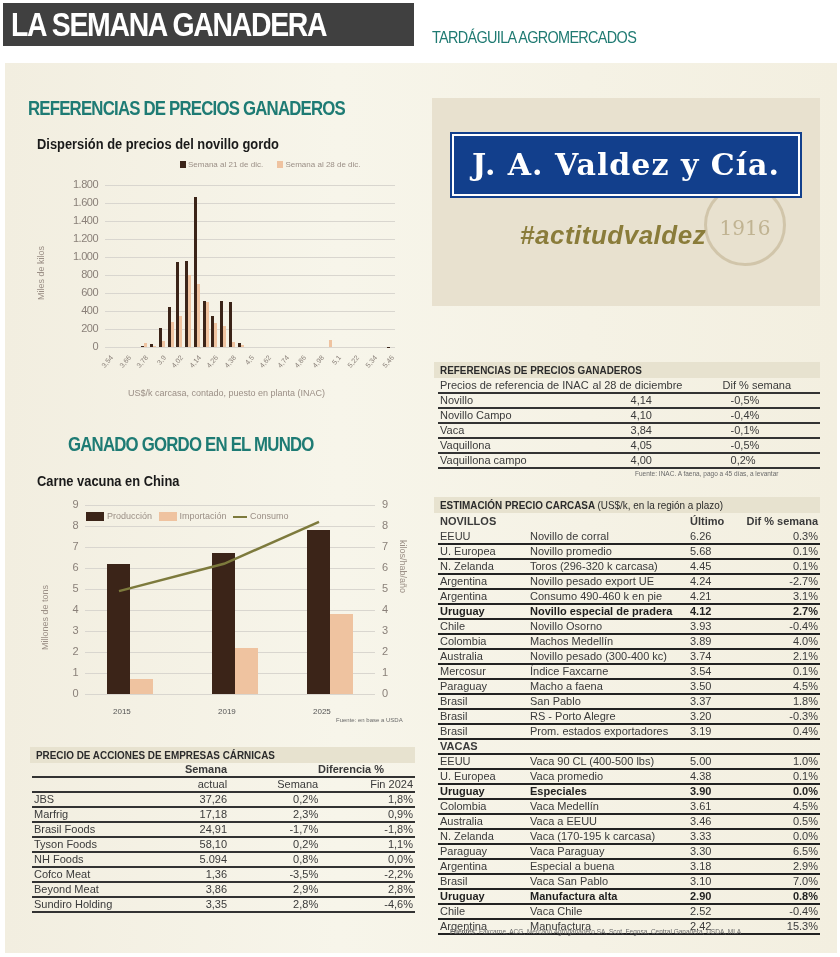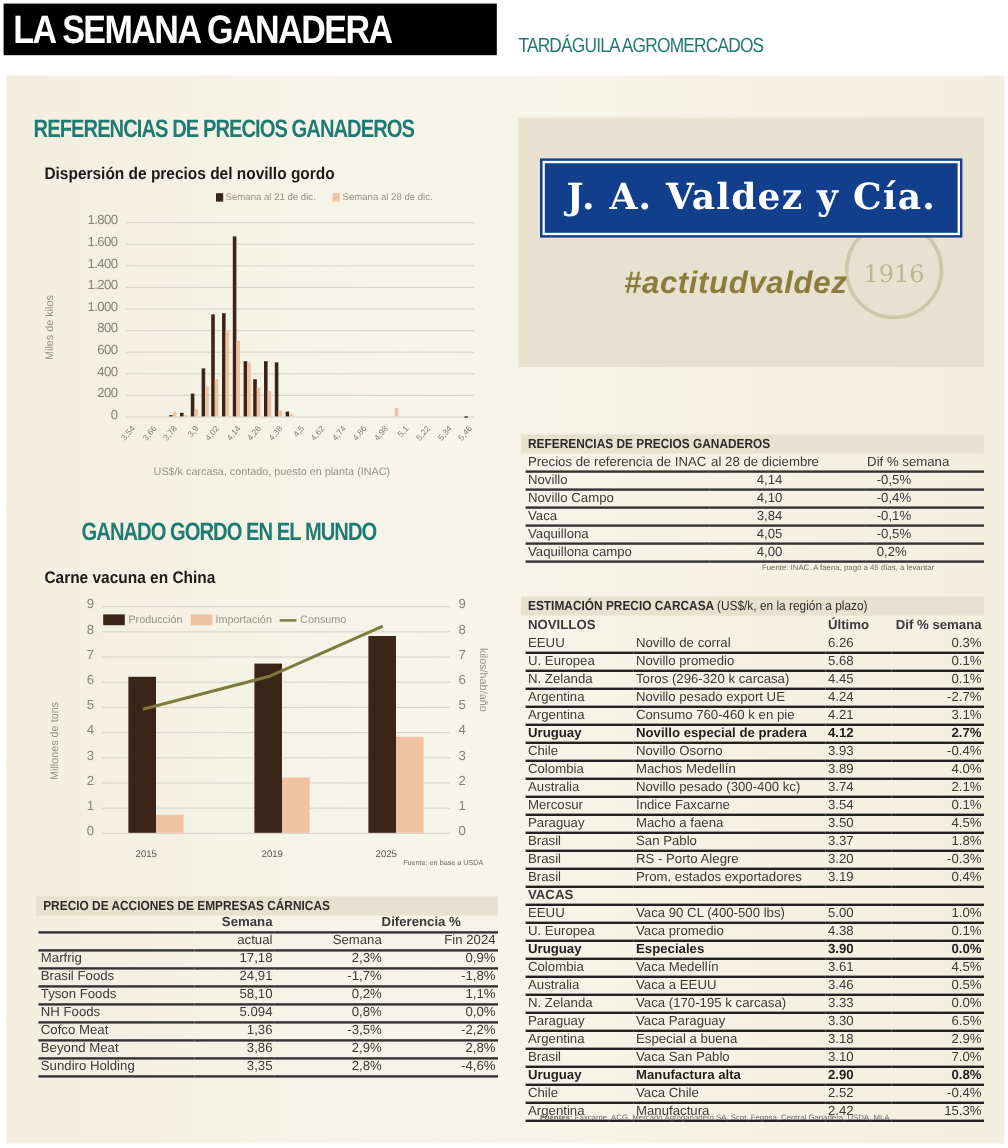--- a/index.html
+++ b/index.html
@@ -1,17 +1,17 @@
 <!DOCTYPE html>
 <html><head>
 <meta charset="utf-8">
 <style>
   * { box-sizing: border-box; margin: 0; padding: 0; }
   body { width: 840px; height: 957px; background: #ffffff; font-family: "Liberation Sans", sans-serif; position: relative; overflow: hidden; color: #2a2a2a; }
-  .masthead { position: absolute; left: 3px; top: 3px; width: 411px; height: 43px; background: #000000; color: #fff; font-family: "Liberation Sans", sans-serif; font-weight: bold; font-size: 33px; letter-spacing: -1.5px; line-height: 43px; padding-left: 8px; transform-origin: left; }
+  .masthead { position: absolute; left: 3px; top: 3px; width: 411px; height: 43px; background: #404040; color: #fff; font-family: "Liberation Sans", sans-serif; font-weight: bold; font-size: 33px; letter-spacing: -1.5px; line-height: 43px; padding-left: 8px; transform-origin: left; }
   .masthead span { display:inline-block; transform: scaleX(0.86); transform-origin: left; white-space: nowrap; }
   .publisher { position: absolute; left: 432px; top: 28px; color: #1f7a72; font-size: 17px; letter-spacing: -0.8px; }
   .publisher span { display:inline-block; transform: scaleX(0.85); transform-origin:left; white-space:nowrap; }
   .panel { position: absolute; left: 5px; top: 63px; width: 832px; height: 890px; background: linear-gradient(90deg, #f2eee0 0%, #f7f5ea 40%, #f3efe0 100%); }
   .sec-title { position: absolute; color: #1e7b74; font-weight: bold; font-size: 21px; letter-spacing: -1px; white-space: nowrap; }
   .sec-title span { display:inline-block; transform: scaleX(0.8); transform-origin:left; }
   .chart-title { position: absolute; font-weight: bold; font-size: 14px; color: #1a1a1a; white-space: nowrap; }
   .chart-title span { display:inline-block; transform: scaleX(0.92); transform-origin:left; }
   
   .hist { position: absolute; left: 105px; top: 185px; width: 290px; height: 162px; }
@@ -198,20 +198,26 @@
   </tr>
   <tr>
     <td></td>
     <td class="num">actual</td>
     <td class="num">Semana</td>
     <td class="num">Fin 2024</td>
   </tr>
   </tbody>
     <tbody id="stocks-body">
       <tr>
+        <td style="width: 130px;">JBS</td>
+        <td class="num">37,26</td>
+        <td class="num">0,2%</td>
+        <td class="num">1,8%</td>
+      </tr>
+      <tr>
         <td style="width: 130px;">Marfrig</td>
         <td class="num">17,18</td>
         <td class="num">2,3%</td>
         <td class="num">0,9%</td>
       </tr>
       <tr>
         <td style="width: 130px;">Brasil Foods</td>
         <td class="num">24,91</td>
         <td class="num">-1,7%</td>
         <td class="num">-1,8%</td>
@@ -324,21 +330,21 @@
         <td class="num">0.1%</td>
       </tr>
       <tr>
         <td>Argentina</td>
         <td>Novillo pesado export UE</td>
         <td>4.24</td>
         <td class="num">-2.7%</td>
       </tr>
       <tr>
         <td>Argentina</td>
-        <td>Consumo 760-460 k en pie</td>
+        <td>Consumo 490-460 k en pie</td>
         <td>4.21</td>
         <td class="num">3.1%</td>
       </tr>
       <tr class="bold">
         <td>Uruguay</td>
         <td>Novillo especial de pradera</td>
         <td>4.12</td>
         <td class="num">2.7%</td>
       </tr>
       <tr>

